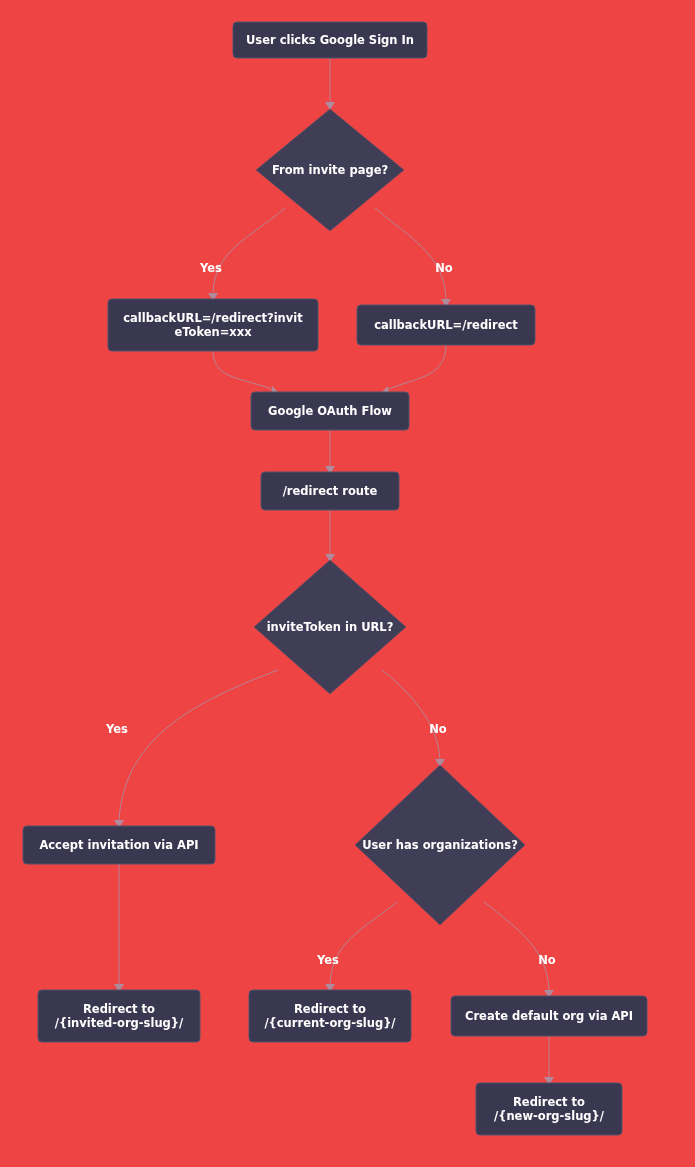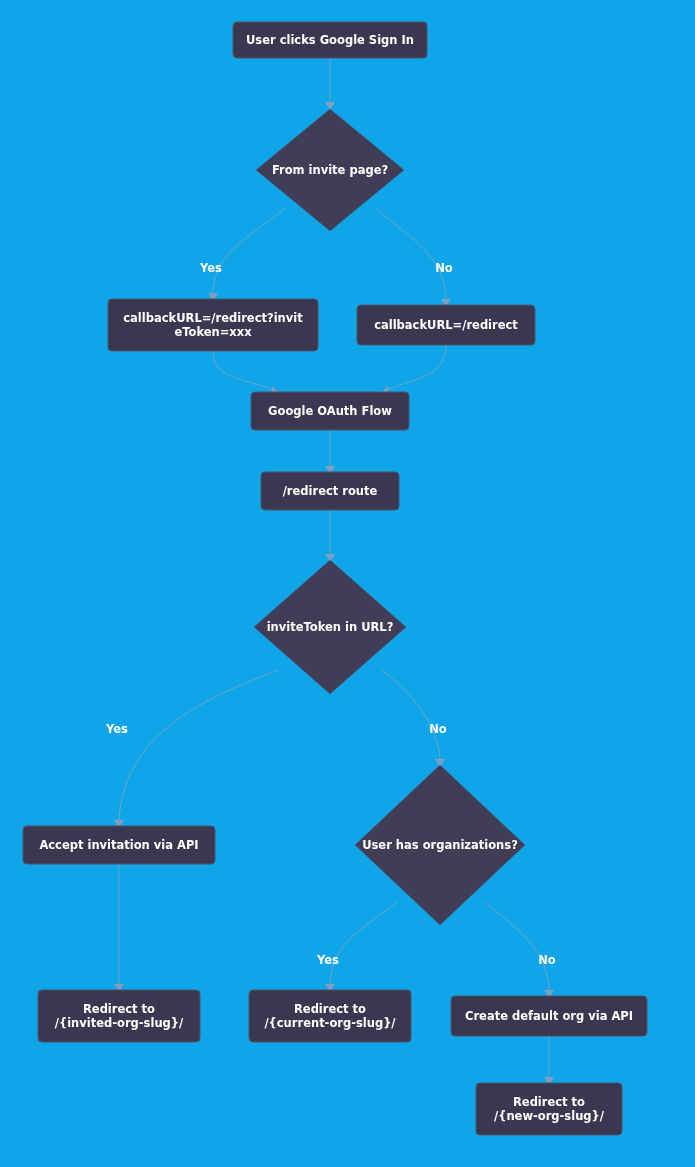--- a/index.html
+++ b/index.html
@@ -10,21 +10,21 @@
   body {
     width: 695px;
     height: 1167px;
     overflow: hidden;
     font-family: "DejaVu Sans", sans-serif;
   }
   #flowchart-root {
     position: relative;
     width: 695px;
     height: 1167px;
-    background: #0ea5e9;
+    background: #ef4444;
   }
   svg#flow-svg {
     position: absolute;
     top: 0;
     left: 0;
     width: 695px;
     height: 1167px;
     display: block;
   }
   .node-box {

